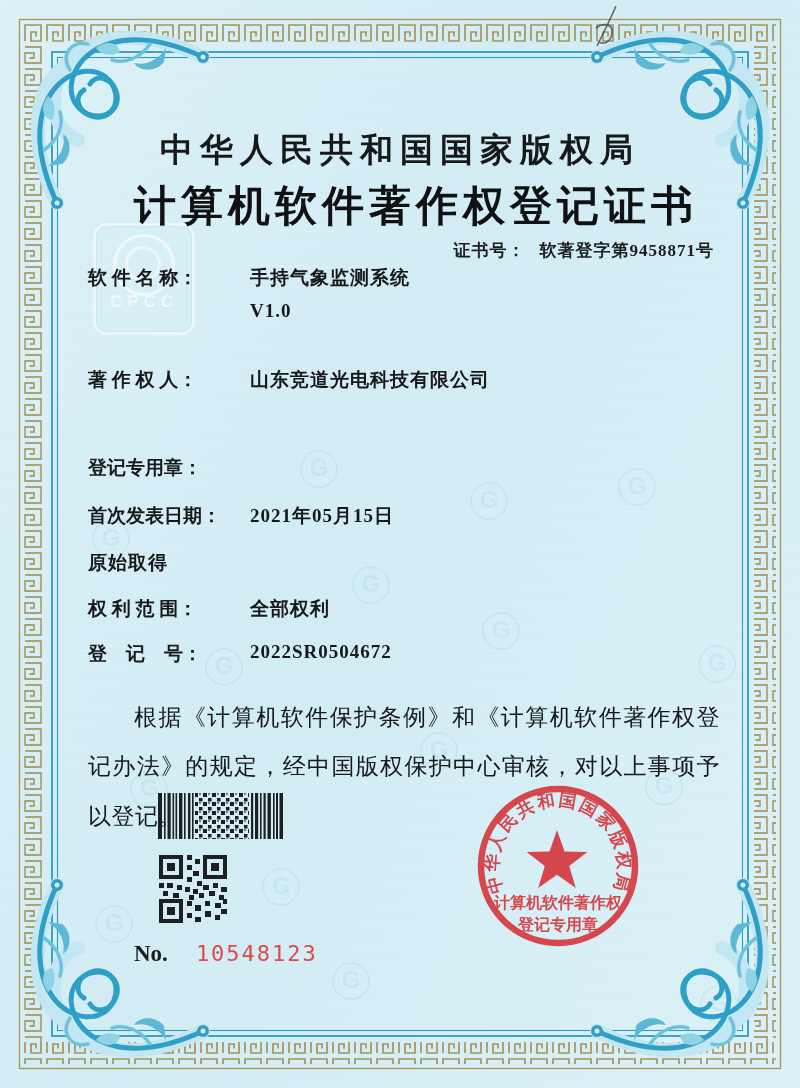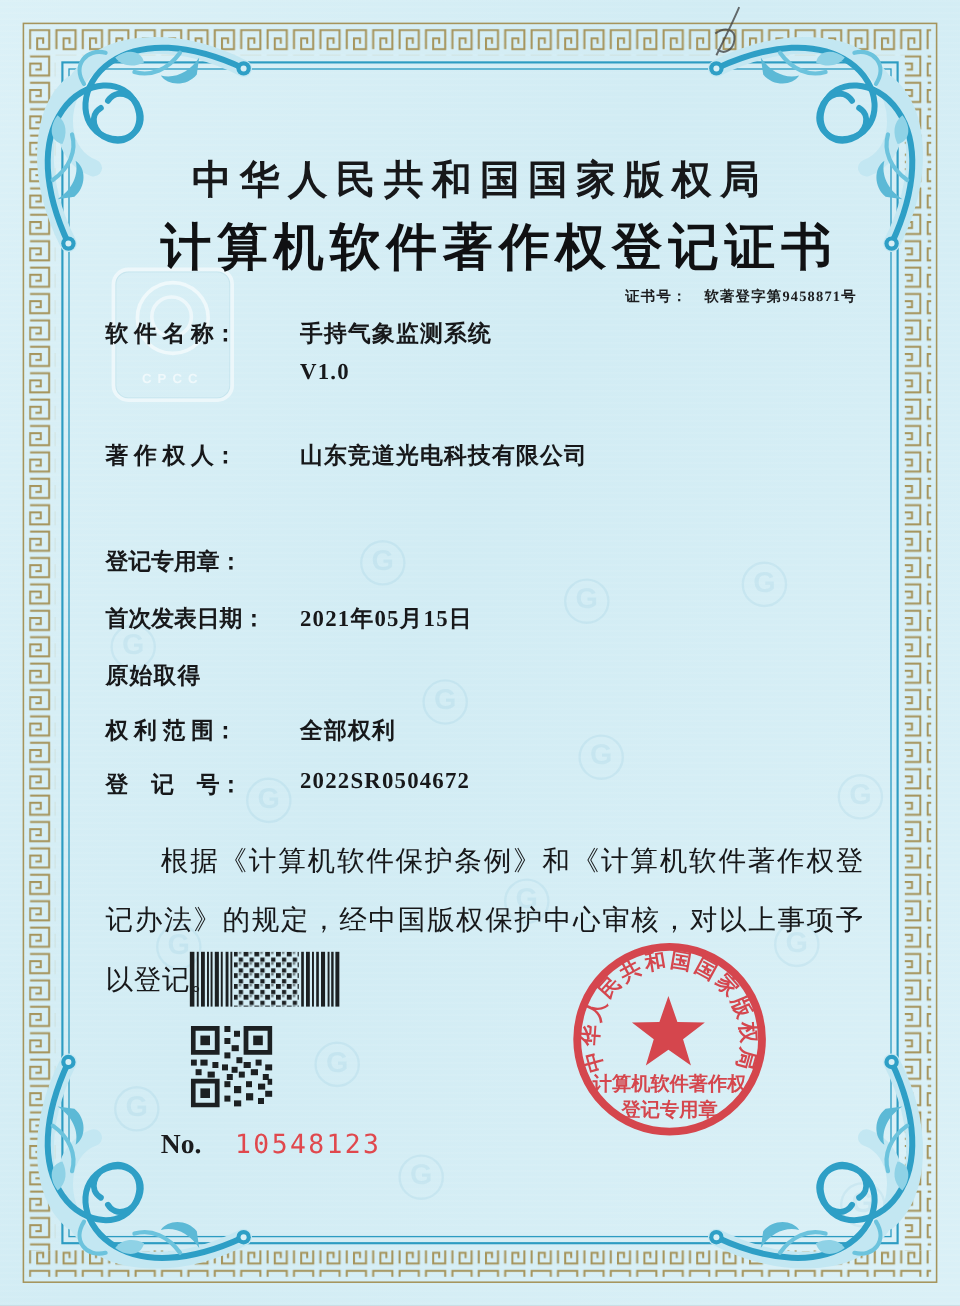--- a/index.html
+++ b/index.html
@@ -17,21 +17,21 @@
   .authority{
     position:absolute;left:0;top:128px;width:100%;text-align:center;
     font-size:33px;font-weight:bold;letter-spacing:7px;color:#17181a;
   }
   .cert-title{
     position:absolute;left:0;top:178px;width:100%;text-align:center;
     font-size:42px;font-weight:bold;letter-spacing:5px;color:#101113;padding-left:16px;
   }
   .cert-no{
     position:absolute;top:239px;right:86px;
-    font-size:12px;font-weight:bold;color:#1c1d1f;letter-spacing:1px;
+    font-size:17px;font-weight:bold;color:#1c1d1f;letter-spacing:1px;
   }
   .cert-no .lbl{margin-right:14px;}
 
   .field-row{
     position:absolute;left:88px;display:grid;grid-template-columns:162px auto;
     font-size:19px;font-weight:bold;color:#17181a;
   }
   .field-row .val{letter-spacing:1px;}
   .field-row .val2{margin-top:9px;letter-spacing:1px;}
 
@@ -60,22 +60,22 @@
   }
   .emblem .circ{
     position:absolute;left:17px;top:8px;width:56px;height:56px;border-radius:50%;
     border:3px solid rgba(255,255,255,0.9);
   }
   .emblem .circ2{
     position:absolute;left:29px;top:20px;width:30px;height:30px;border-radius:50%;
     border:3px solid rgba(255,255,255,0.85);
   }
   .emblem .cap{
-    position:absolute;left:0;bottom:10px;width:100%;text-align:center;
-    font-family:"Liberation Sans",sans-serif;font-size:11px;font-weight:bold;
+    position:absolute;left:0;bottom:20px;width:100%;text-align:center;
+    font-family:"Liberation Sans",sans-serif;font-size:17px;font-weight:bold;
     letter-spacing:5px;color:rgba(255,255,255,0.95);
   }
   .wm{
     position:absolute;width:34px;height:34px;border-radius:50%;
     border:2px solid #1f8ab5;color:#1f8ab5;opacity:0.07;
     font-family:"Liberation Sans",sans-serif;font-size:24px;font-weight:bold;
     text-align:center;line-height:32px;
   }
 </style>
 </head>

